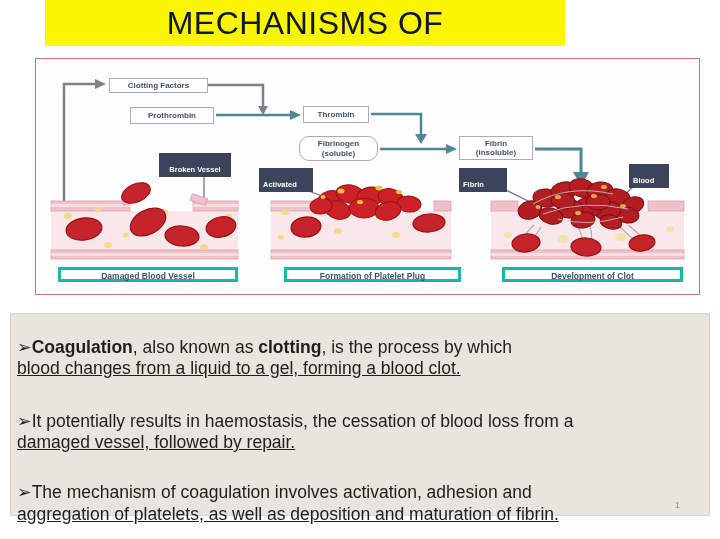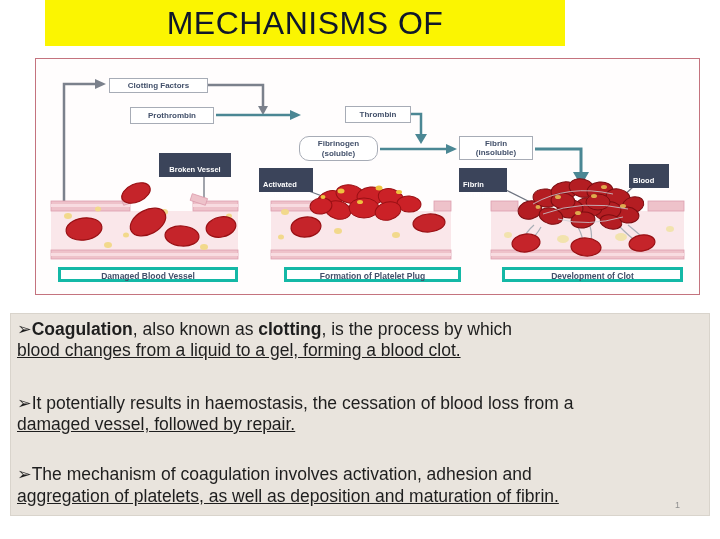--- a/index.html
+++ b/index.html
@@ -22,37 +22,37 @@
     display:flex;align-items:center;justify-content:center;text-align:center;
     padding:0 6px;box-sizing:border-box;}
   .dlabel{position:absolute;background:#3b445a;color:#ffffff;font-size:7.5px;
     font-weight:bold;line-height:1.3;padding:12px 4px;box-sizing:border-box;}
   .cap{position:absolute;top:208px;height:15px;background:#ffffff;
     border:3px solid #14b8a6;color:#42506a;font-size:8.5px;font-weight:bold;
     text-align:center;line-height:13px;box-sizing:border-box;}
 
   #box-clotting{left:73px;top:19px;width:99px;height:15px;}
   #box-prothrombin{left:94px;top:48px;width:84px;height:17px;}
-  #box-thrombin{left:267px;top:47px;width:66px;height:17px;margin-left:42px;}
+  #box-thrombin{left:267px;top:47px;width:66px;height:17px;}
   #box-fibrinogen{left:263px;top:77px;width:79px;height:25px;border-radius:10px;}
   #box-fibrin{left:423px;top:77px;width:74px;height:24px;}
 
   #lab-broken{left:123px;top:94px;width:72px;height:14px;text-align:center;}
   #lab-activated{left:223px;top:109px;width:54px;height:22px;}
   #lab-strands{left:423px;top:109px;width:48px;height:22px;}
   #lab-clot{left:593px;top:105px;width:40px;height:22px;}
 
   #cap-damaged{left:22px;width:180px;}
   #cap-formation{left:248px;width:177px;}
   #cap-development{left:466px;width:181px;}
 
   
   .textpanel{position:absolute;left:10px;top:313px;width:700px;height:203px;
     background:#e9e4dd;border:1px solid #d9d4cc;box-sizing:border-box;
-    padding:2px 6px;}
+    padding:20px 6px;}
   .bullet{margin:0;color:#1e1e1e;font-size:17.5px;line-height:1.22;}
   .b1{margin-top:3px;}
   .b2{margin-top:31px;}
   .b3{margin-top:29px;}
   .bullet .l2{display:block;text-decoration:underline;}
   .bold{font-weight:bold;}
   .pagenum{position:absolute;right:40px;top:500px;font-size:9px;color:#8f8f8f;}
 </style>
 </head>
 <body>

